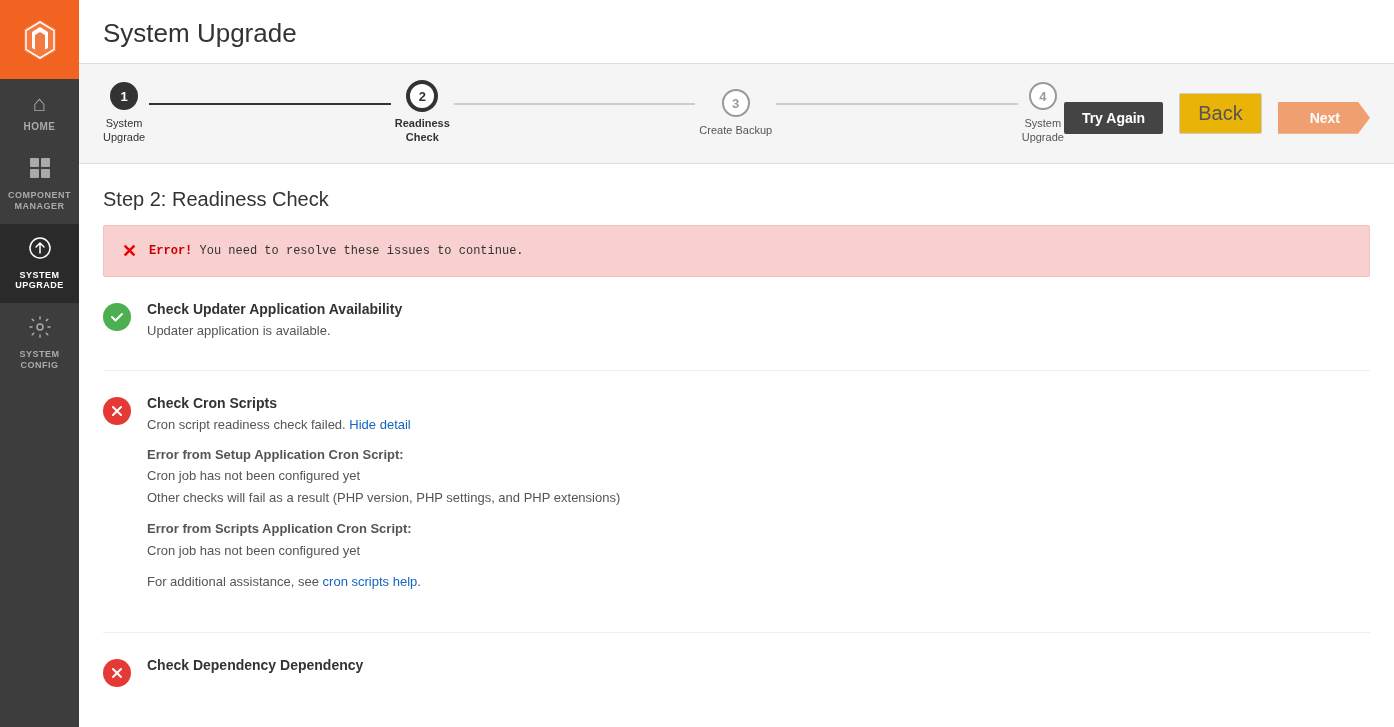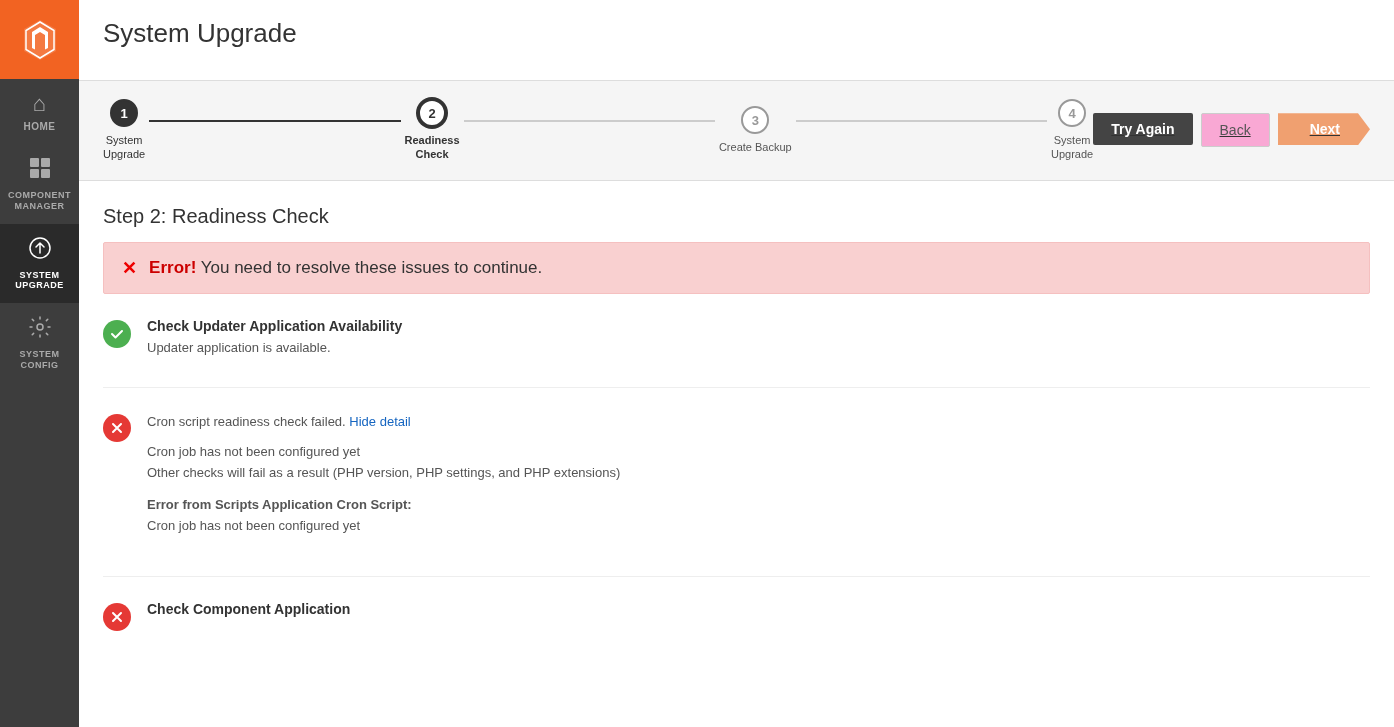--- a/index.html
+++ b/index.html
@@ -45,21 +45,21 @@
 
     
     .main {
       flex: 1;
       background: #fff;
       overflow-y: auto;
       padding: 0;
     }
 
     .page-header {
-      padding: 18px 24px 31px;
+      padding: 18px 24px 14px;
       border-bottom: 1px solid #ddd;
     }
     .page-header h1 {
       font-size: 26px;
       font-weight: 300;
       color: #333;
     }
 
     .wizard-bar {
       background: #f5f5f5;
@@ -126,42 +126,41 @@
       flex: 1;
       height: 2px;
       background: #ccc;
       margin: 0 4px;
       margin-bottom: 18px;
     }
     .step-line.completed-line { background: #333; }
 
     .wizard-buttons {
       display: flex;
-      align-items: flex-start;
-      gap: 8px;
-      text-decoration: underline;
+      align-items: flex-end;
+      gap: 16px;
     }
 
     .btn-try-again {
       background: #444;
       color: #fff;
       border: none;
       padding: 8px 18px;
       font-size: 14px;
       font-weight: 600;
       cursor: pointer;
       border-radius: 2px;
     }
 
     .btn-back {
-      background: #f9a8d4;
+      background: #eab308;
       color: #555;
       border: 1px solid #ccc;
       padding: 8px 18px;
-      font-size: 14px;
+      font-size: 20px;
       cursor: pointer;
       border-radius: 2px;
     }
 
     .btn-next {
       background: #f0a070;
       color: #fff;
       border: none;
       padding: 8px 22px 8px 18px;
       font-size: 14px;
@@ -192,21 +191,21 @@
       margin-bottom: 24px;
       border-radius: 2px;
     }
 
     .error-banner .x-icon {
       color: #e00;
       font-size: 18px;
       font-weight: 900;
     }
 
-    .error-banner-text { font-size: 17px; color: #333; }
+    .error-banner-text { font-size: 12px; color: #333; font-family: Liberation Mono, monospace; }
     .error-banner-text strong { color: #c00; }
 
     .check-item {
       display: flex;
       align-items: flex-start;
       gap: 16px;
       margin-bottom: 28px;
       padding-bottom: 0;
     }
 
@@ -391,44 +390,49 @@
 
     <hr class="divider-line">
 
     <div class="check-item">
       <div class="check-icon error">
         <svg viewBox="0 0 16 16" fill="white" xmlns="http://www.w3.org/2000/svg">
           <path d="M4 4l8 8M12 4l-8 8" stroke="white" stroke-width="2" stroke-linecap="round"></path>
         </svg>
       </div>
       <div class="check-body">
+        <h3>Check Cron Scripts</h3>
         <p>
           <span>Cron script readiness check failed.</span>
           <a class="link">Hide detail</a>
         </p>
         <div class="check-details">
           <div class="detail-block">
+            <p><strong>Error from Setup Application Cron Script:</strong></p>
             <p>Cron job has not been configured yet</p>
             <p>Other checks will fail as a result (PHP version, PHP settings, and PHP extensions)</p>
           </div>
           <div class="detail-block">
             <p><strong>Error from Scripts Application Cron Script:</strong></p>
             <p>Cron job has not been configured yet</p>
           </div>
+          <div class="detail-block">
+            <p>For additional assistance, see <a class="link">cron scripts help</a>.</p>
+          </div>
         </div>
       </div>
     </div>
 
     <hr class="divider-line">
 
     <div class="check-item">
       <div class="check-icon error">
         <svg viewBox="0 0 16 16" fill="white" xmlns="http://www.w3.org/2000/svg">
           <path d="M4 4l8 8M12 4l-8 8" stroke="white" stroke-width="2" stroke-linecap="round"></path>
         </svg>
       </div>
       <div class="check-body">
-        <h3>Check Component Application</h3>
+        <h3>Check Dependency Dependency</h3>
       </div>
     </div>
 
   </div>
 </div>
 
 </body></html>

